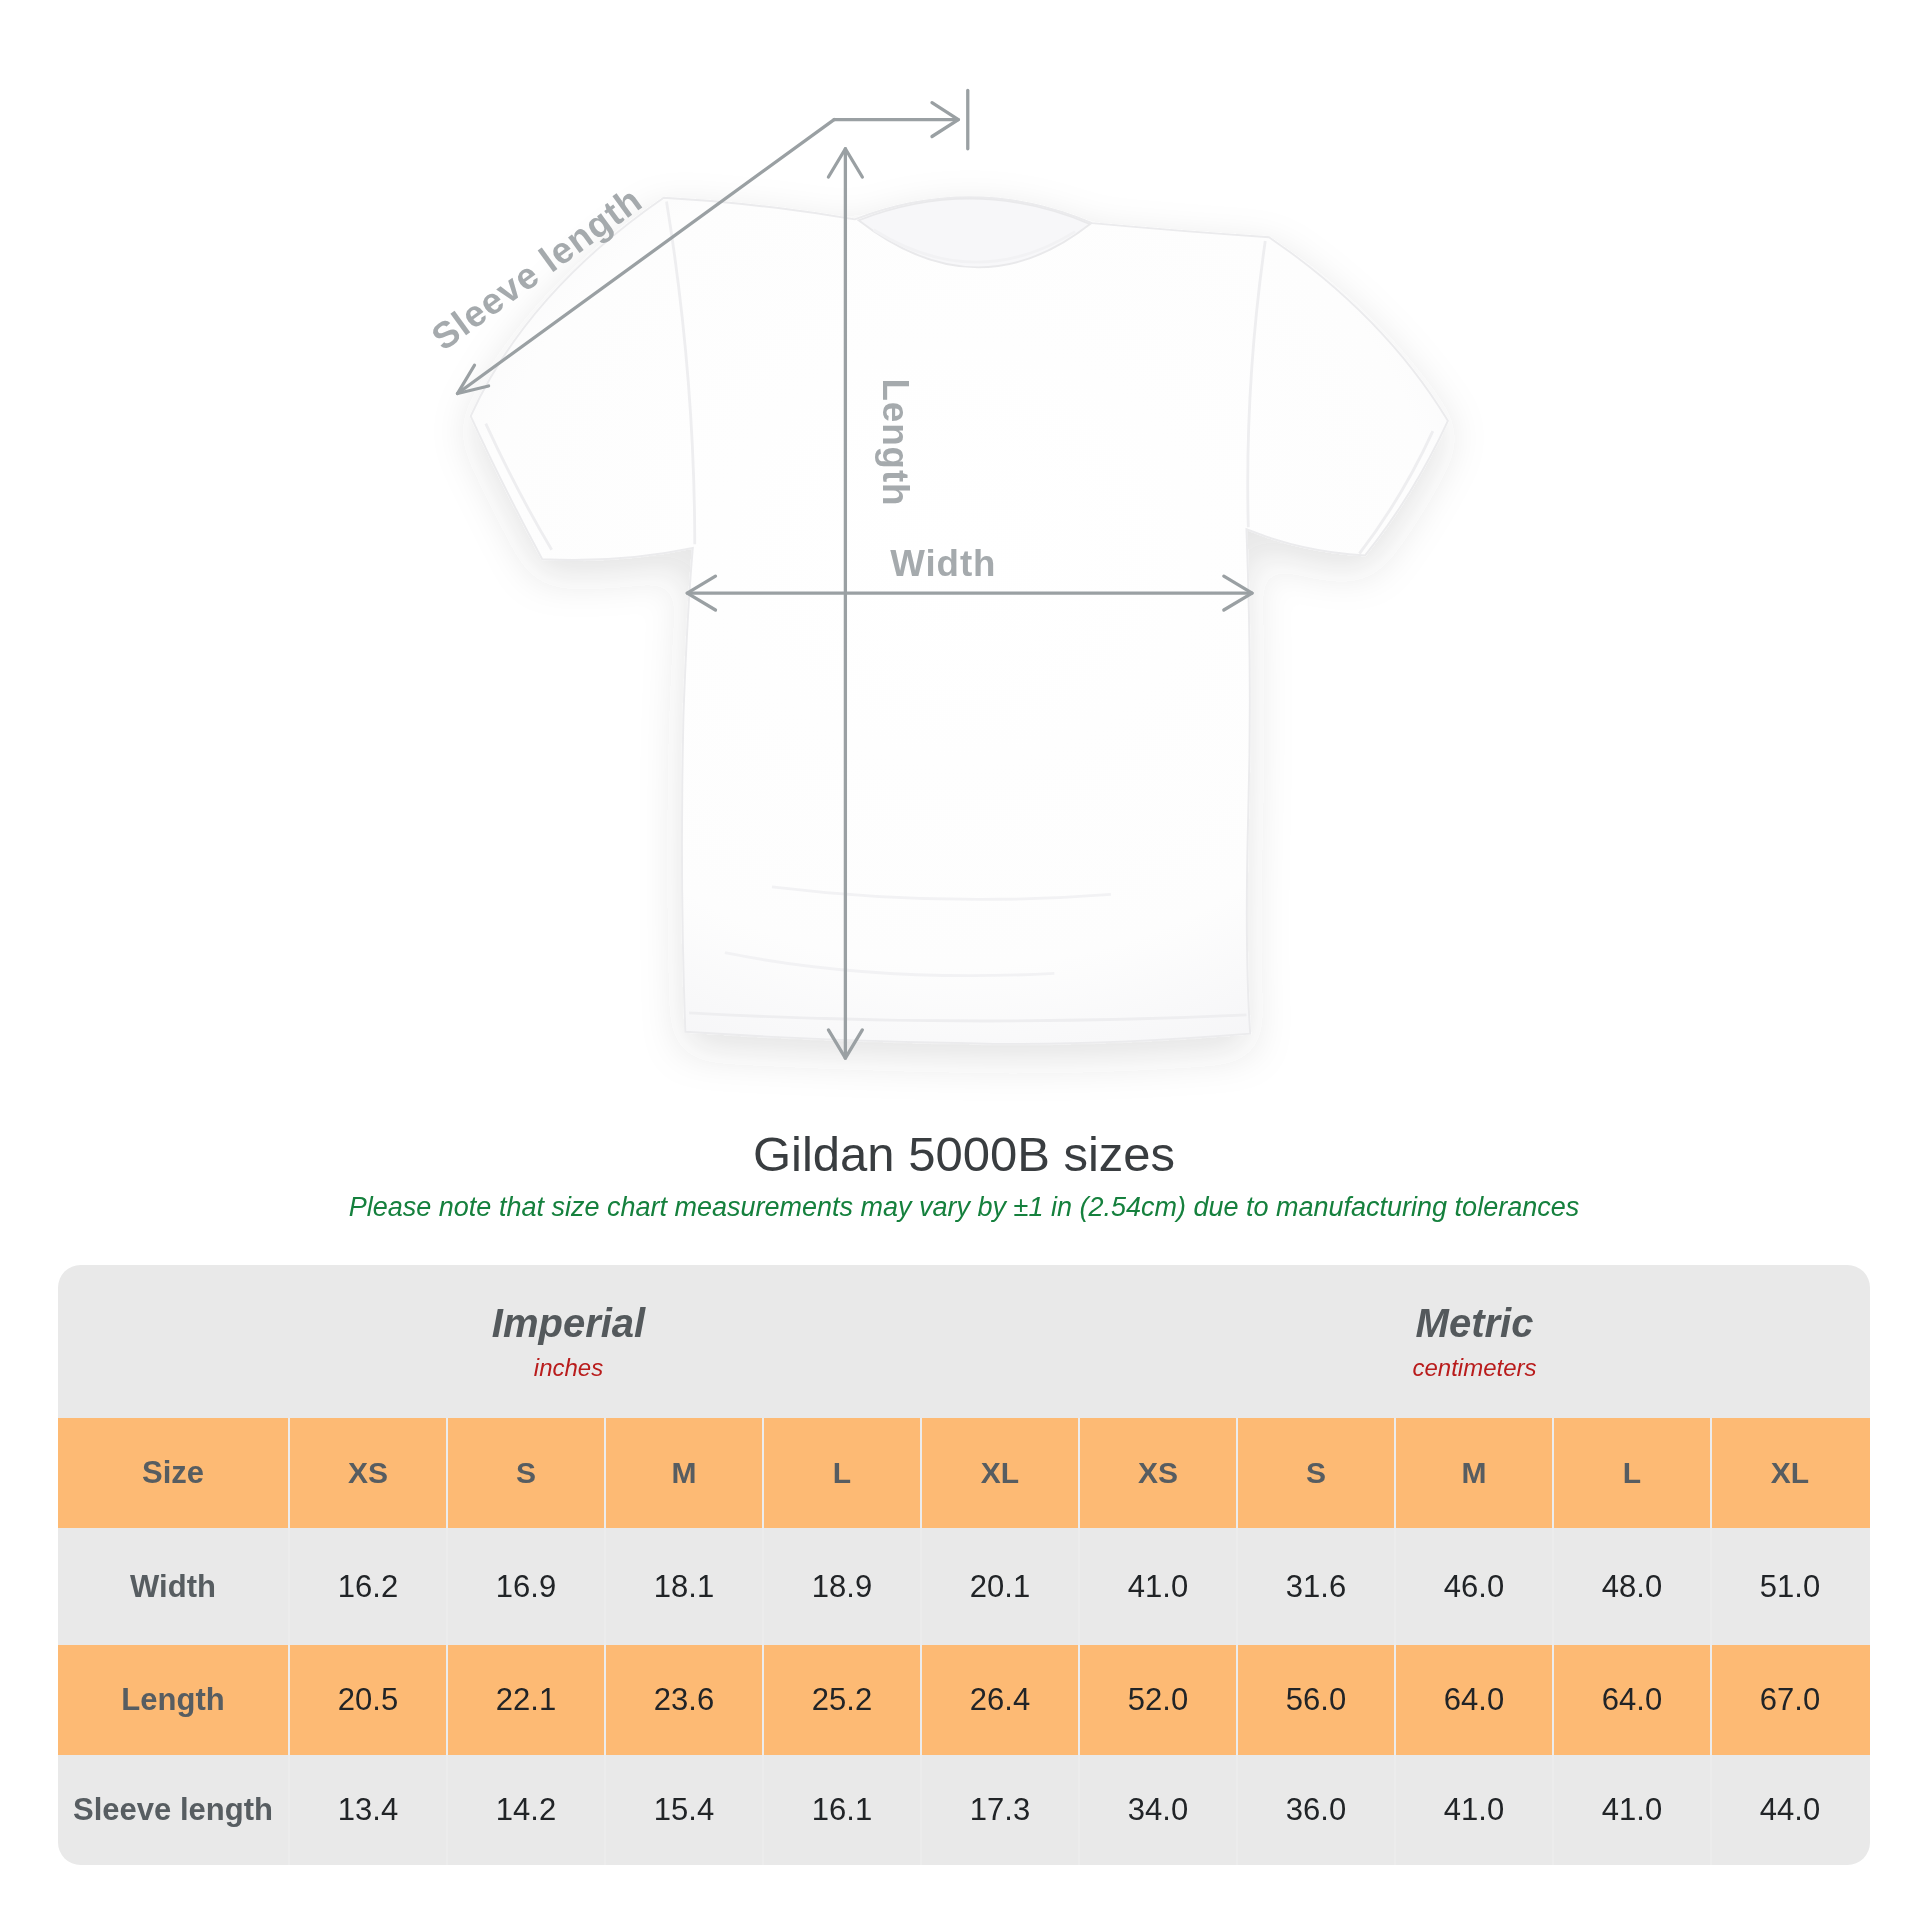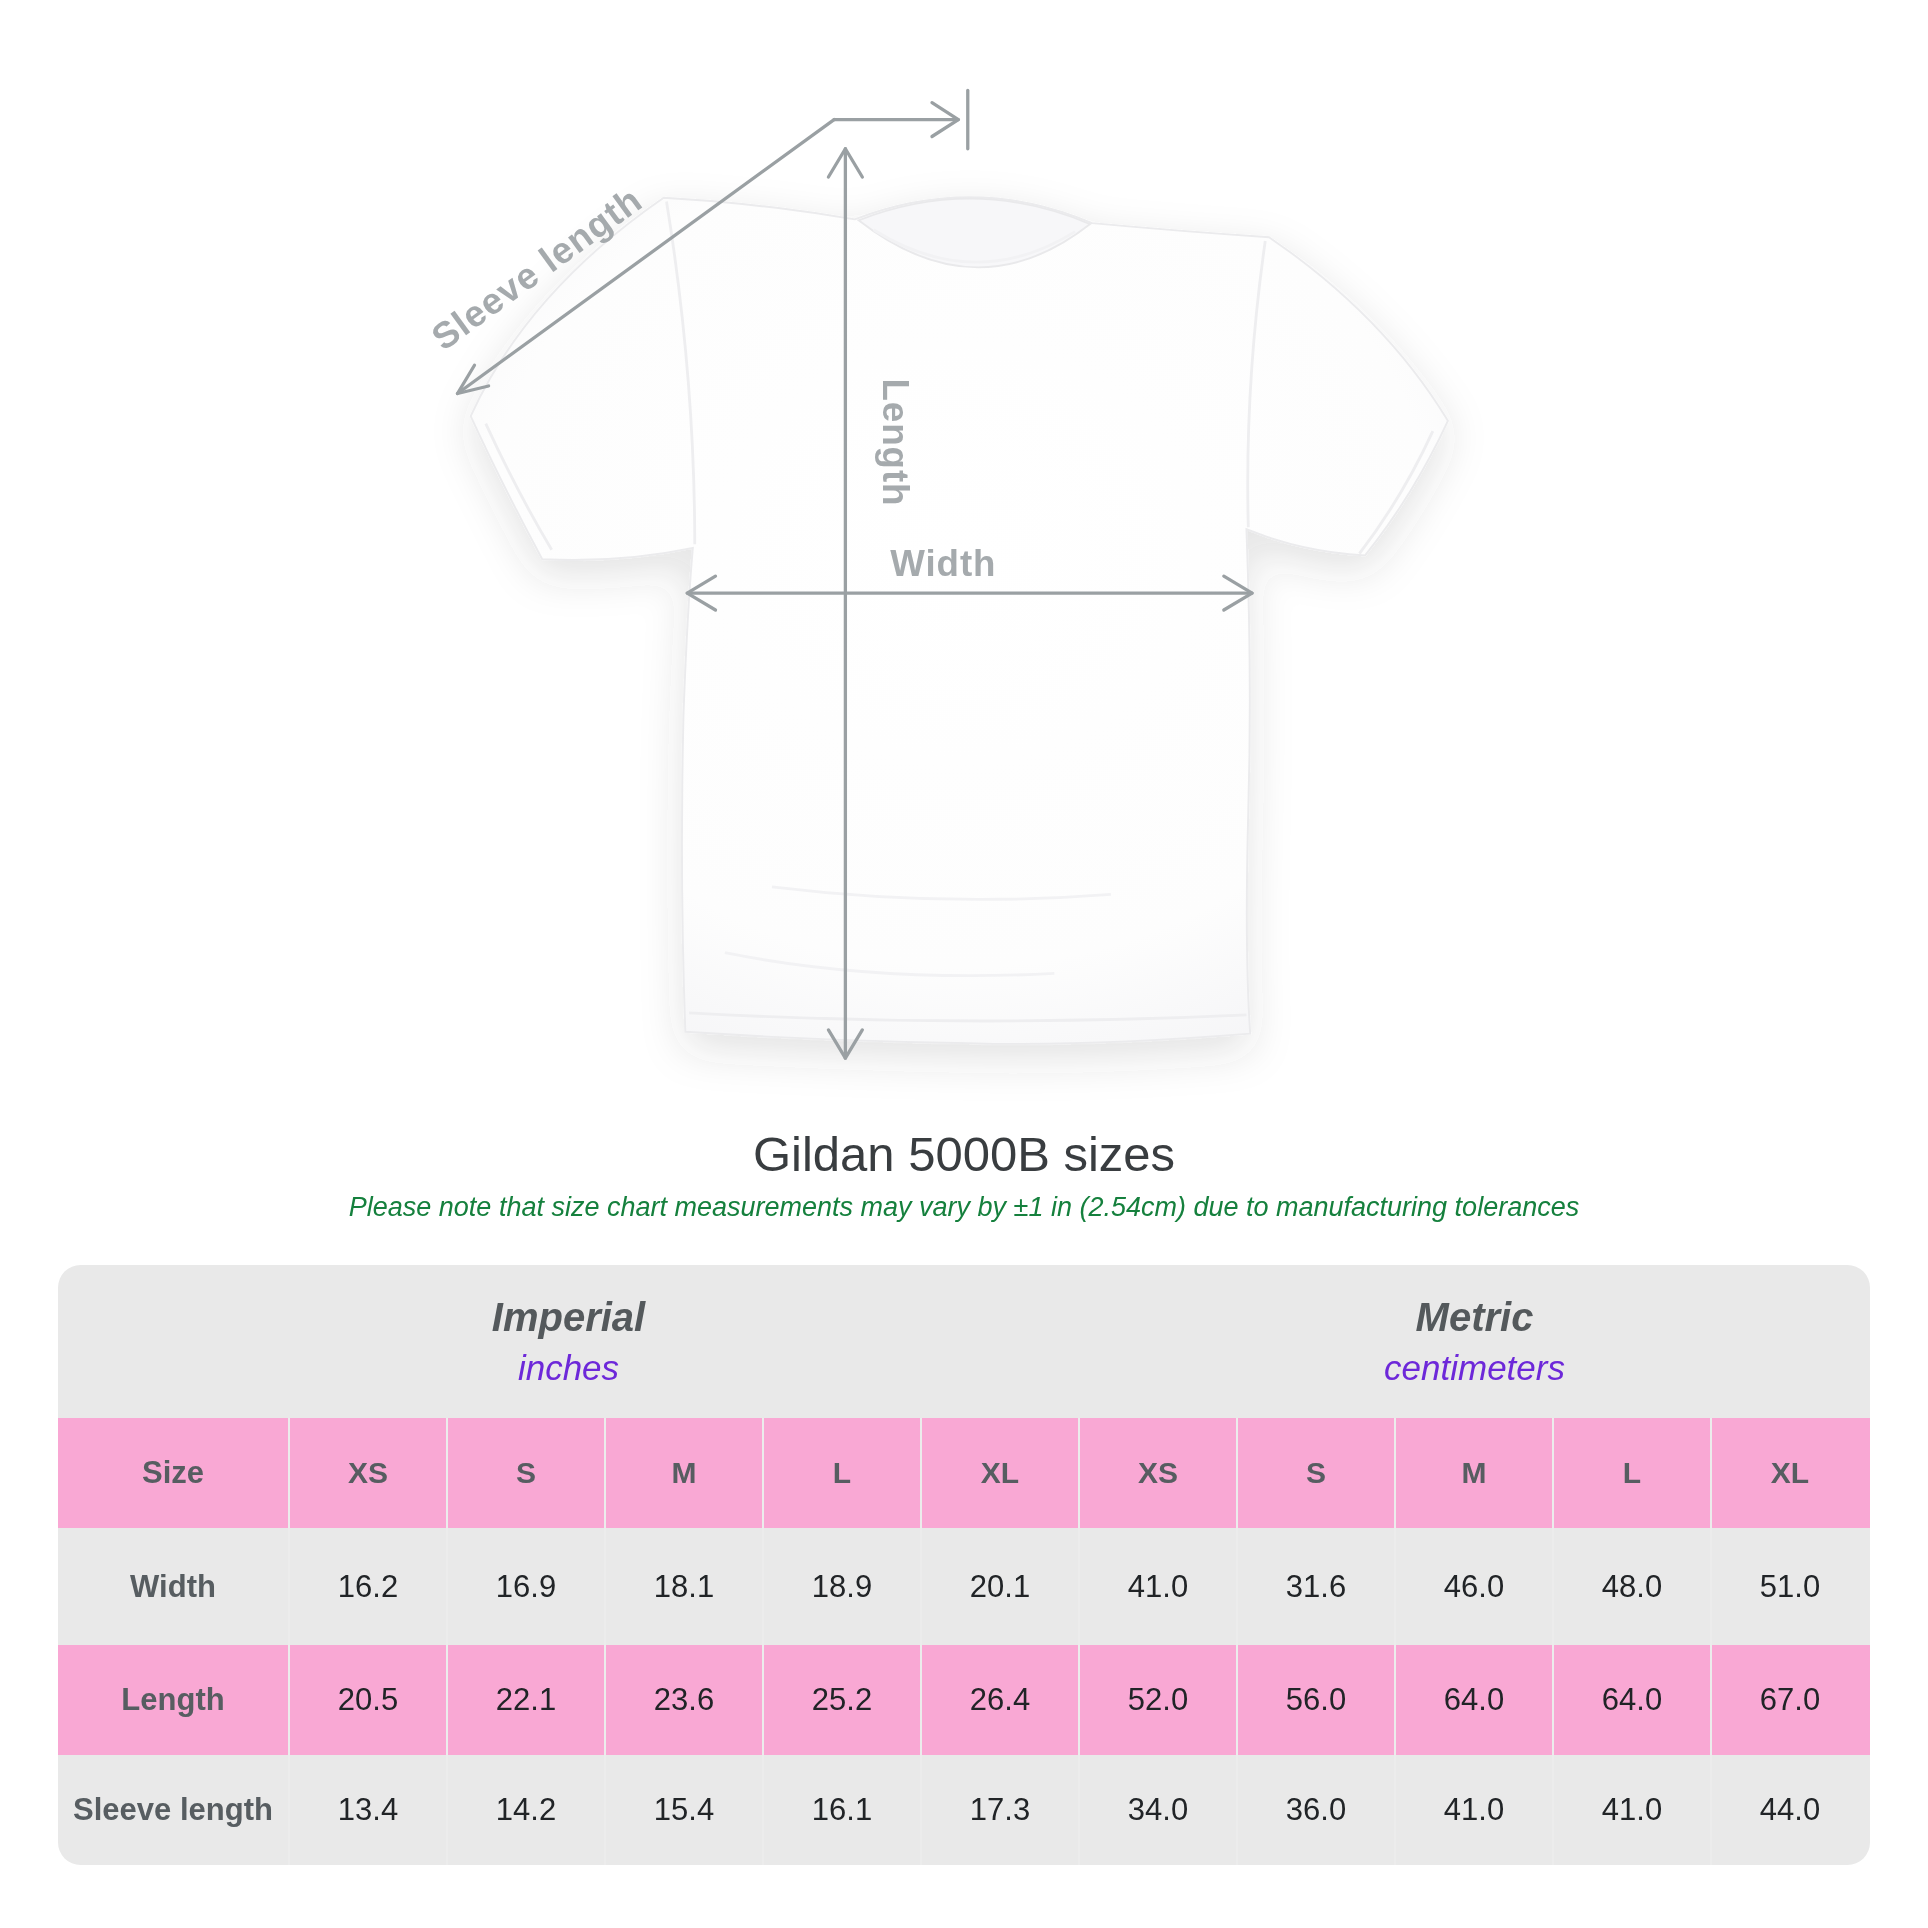--- a/index.html
+++ b/index.html
@@ -35,24 +35,24 @@
   
   .size-table{
     position:absolute;left:58px;top:1265px;width:1812px;
     border-radius:22.6px;overflow:hidden;
   }
   .band{display:flex;background:#e9e9e9;height:153px;}
   .band-half{display:flex;flex-direction:column;align-items:center;justify-content:center;gap:7.5px;}
   .band-half.imperial{width:1021px;}
   .band-half.metric{width:791px;}
   .band-title{font-size:40px;font-weight:bold;font-style:italic;color:#54595c;}
-  .band-sub{font-size:35px;font-style:italic;color:#6d28d9;}
+  .band-sub{font-size:24px;font-style:italic;color:#b91c1c;}
   .trow{display:flex;height:110px;}
   .trow.r-width{height:117px;}
-  .trow.white{background:#f9a8d4;}
+  .trow.white{background:#fdba74;}
   .trow.gray{background:#e9e9e9;}
   .cell{
     display:flex;align-items:center;justify-content:center;
     box-sizing:border-box;
     font-size:31px;color:#212427;
     border-left:2.8px solid #ececec;
   }
   .cell.label{width:230px;border-left:none;font-weight:bold;color:#575d61;}
   .cell.data{width:158px;}
   .cell.head{font-weight:bold;color:#575d61;font-size:30px;}

